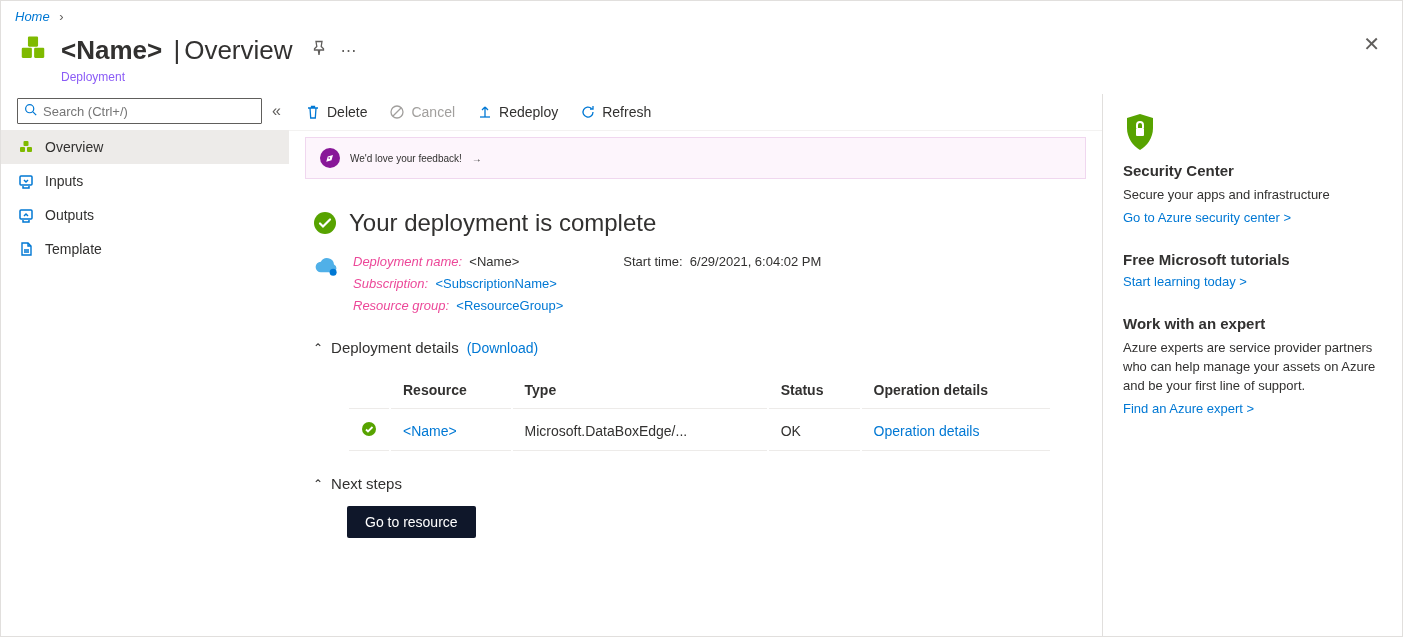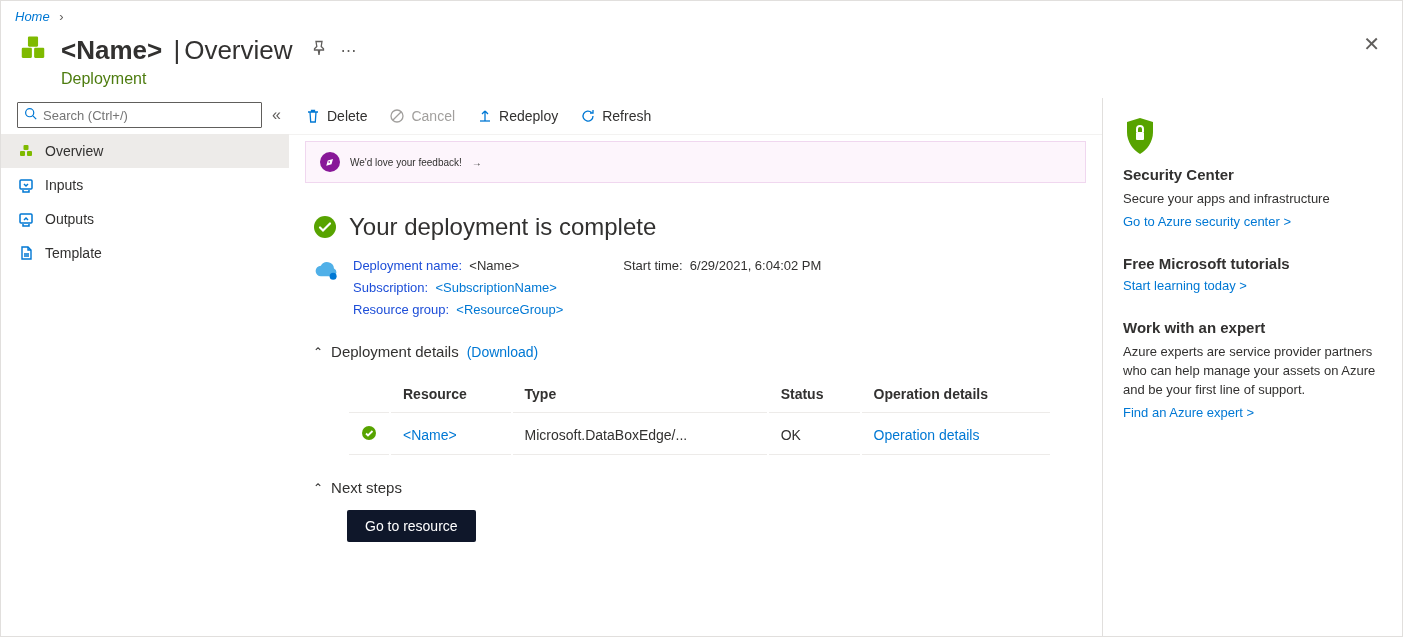--- a/index.html
+++ b/index.html
@@ -31,21 +31,21 @@
     position: relative;
   }
   .title-row .res-icon {
     width: 36px; height: 36px;
     margin-right: 10px;
     display:flex; align-items:center; justify-content:center;
   }
   .title-text { font-size: 26px; font-weight: 400; color:#323130; }
   .title-text b { font-weight: 700; }
   .title-sep { margin: 0 4px; font-weight: 300; }
-  .subtitle { padding: 0 4px 10px 60px; font-size: 16px; color:#4d7c0f; }
+  .subtitle { padding: 0 4px 10px 60px; font-size: 12px; color:#8b5cf6; }
   .title-actions { display:flex; align-items:center; gap: 14px; margin-left: 18px; }
   .icon-btn { cursor:pointer; color:#605e5c; font-size:16px; }
   .close-x {
     position: absolute; right: 22px; top: 4px;
     font-size: 20px; color:#605e5c; cursor:pointer; font-weight:300;
   }
 
   
   .layout { display:flex; height: calc(100% - 90px); }
 
@@ -110,21 +110,21 @@
 
   
   .section { padding: 10px 24px 10px 24px; }
   .dc-header { display:flex; align-items:center; gap:12px; margin: 10px 0 14px 0; }
   .dc-header h2 { font-size:24px; font-weight:400; }
   .ok-circle { width:24px;height:24px; }
 
   .dc-grid { display:flex; gap:60px; margin-left: 0; }
   .dc-left { display:flex; gap:12px;}
   .dc-col { font-size:13px; line-height:22px;}
-  .dc-col .lbl { color:#1d4ed8; }
+  .dc-col .lbl { color:#ec4899;font-style:italic; }
   .dc-col .val-link { color:#0078d4; cursor:pointer; }
   .dc-right { font-size:13px; line-height:22px;}
   .cloud-icon { width:28px; height:28px; margin-top:2px; }
 
   
   .collapsible { margin-top:22px; }
   .coll-head { display:flex; align-items:center; gap:8px; font-size:15px; cursor:pointer; }
   .coll-head .chev { font-size:12px; color:#323130; }
   .coll-head .dl { color:#0078d4; font-size:14px; }
 

